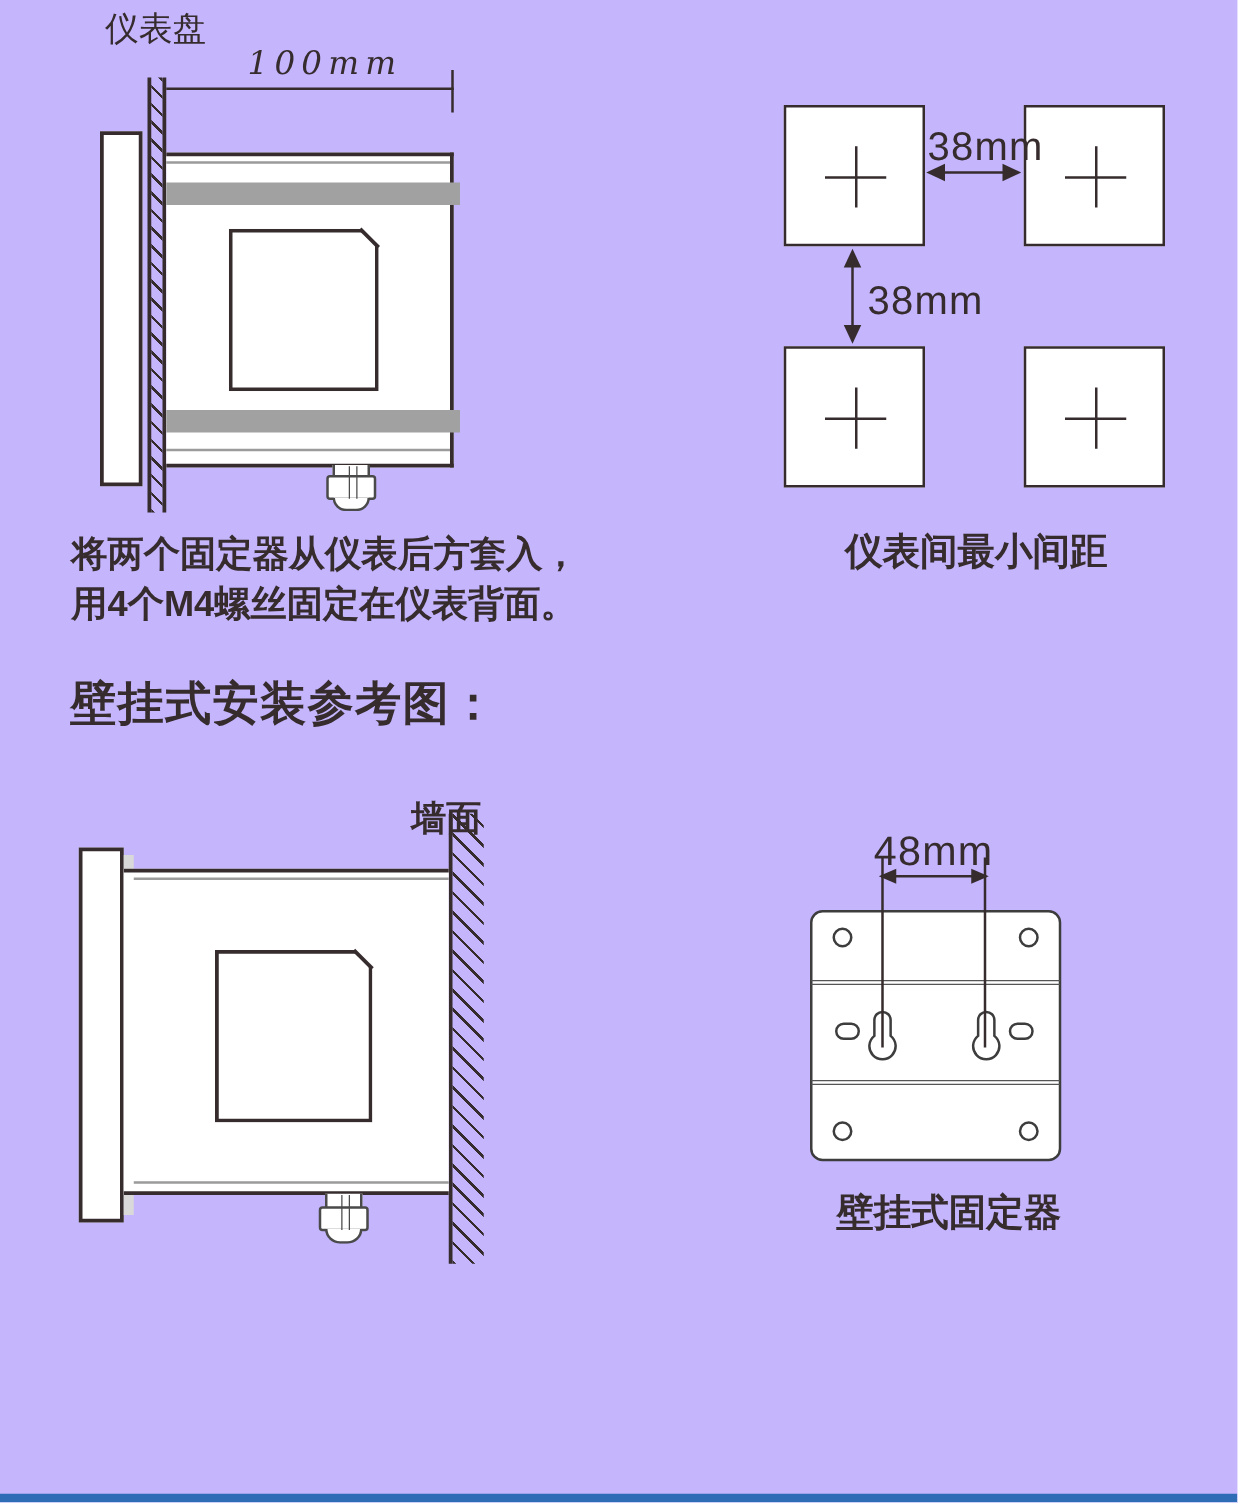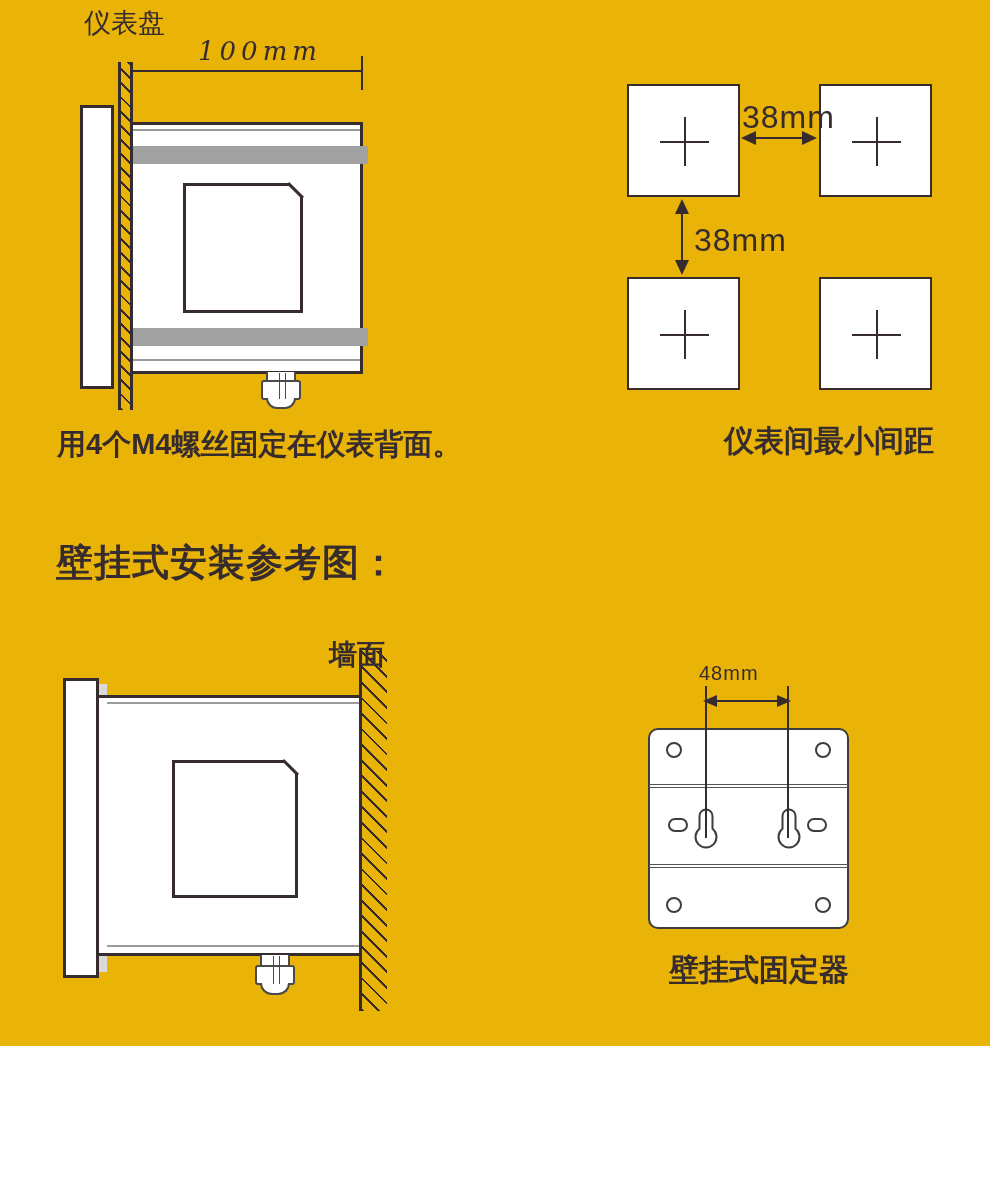--- a/index.html
+++ b/index.html
@@ -1,16 +1,16 @@
 <!DOCTYPE html>
 <html><head>
 <meta charset="utf-8">
 <style>
   html,body{margin:0;padding:0;background:#fff;}
-  .page{position:relative;width:990px;height:1046px;background:#eab308;overflow:hidden;
+  .page{position:relative;width:990px;height:1202px;background:#c4b5fd;overflow:hidden;
         font-family:"Liberation Sans", sans-serif;color:#362c2e;}
   .abs{position:absolute;}
   .serif{font-family:"DejaVu Serif", serif;}
   .bold{font-weight:bold;}
   .dark{background:#362c2e;}
   .grayline{background:#9b9b9b;}
   .band{background:#a1a1a1;}
   
   .hatch{background:repeating-linear-gradient(45deg,#362c2e 0 2px,transparent 2px 10px);}
   .hatch2{background:repeating-linear-gradient(45deg,#362c2e 0 2px,transparent 2px 11px);}
@@ -86,24 +86,25 @@
       <polygon points="77,10 62,3 62,17" fill="#362c2e"></polygon>
     </svg>
 
     <svg class="abs" style="left:672px;top:198px;" width="20" height="78">
       <line x1="10" y1="4" x2="10" y2="74" stroke="#362c2e" stroke-width="2"></line>
       <polygon points="10,1 3,16 17,16" fill="#362c2e"></polygon>
       <polygon points="10,77 3,62 17,62" fill="#362c2e"></polygon>
     </svg>
     <div class="abs dim" style="left:694px;top:222px;">38mm</div>
 
-    <div class="abs cap" style="left:628px;top:421px;width:306px;text-align:right;">仪表间最小间距</div>
+    <div class="abs cap" style="left:628px;top:421px;width:306px;text-align:center;">仪表间最小间距</div>
   </div>
 
   <div class="abs note" style="left:57px;top:424px;">
+    <div>将两个固定器从仪表后方套入，</div>
     <div>用4个M4螺丝固定在仪表背面。</div>
   </div>
 
   <div class="abs bold" style="left:56px;top:538px;font-size:37px;letter-spacing:1px;">壁挂式安装参考图：</div>
 
   <div>
     <div class="abs bold" style="left:329px;top:608px;font-size:28px;margin-top:28px;">墙面</div>
 
     <div class="abs dark" style="left:359px;top:651px;width:3px;height:360px;"></div>
     <div class="abs hatch2" style="left:362px;top:651px;width:25px;height:360px;"></div>
@@ -118,21 +119,21 @@
     <div class="display" style="left:172px;top:760px;width:126px;height:138px;clip-path:polygon(0 0,111px 0,100% 15px,100% 100%,0 100%);"></div>
     <div class="cutline" style="left:280px;top:766px;width:21px;height:3px;"></div>
 
     <div class="gland" style="left:260px;top:955px;width:30px;height:12px;border-top:none;border-bottom:none;"></div>
     <div class="gland" style="left:255px;top:965px;width:40px;height:20px;border-radius:3px;"></div>
     <div class="gland" style="left:260px;top:983px;width:30px;height:12px;border-top:none;border-radius:0 0 15px 15px;"></div>
     <div class="abs" style="left:273px;top:956px;width:5px;height:28px;border-left:1px solid #4a4a4a;border-right:1px solid #4a4a4a;"></div>
   </div>
 
   <div>
-    <div class="abs dim" style="left:699px;top:662px;font-size:20px;text-align:center;">48mm</div>
+    <div class="abs dim" style="left:699px;top:662px;font-size:33px;text-align:center;">48mm</div>
     <svg class="abs" style="left:702px;top:692px;" width="90" height="18">
       <line x1="3" y1="9" x2="87" y2="9" stroke="#362c2e" stroke-width="2"></line>
       <polygon points="1,9 15,3 15,15" fill="#362c2e"></polygon>
       <polygon points="89,9 75,3 75,15" fill="#362c2e"></polygon>
     </svg>
 
     <div class="abs" style="left:648px;top:728px;width:201px;height:201px;border:2px solid #3d3d3d;border-radius:10px;background:#fff;box-sizing:border-box;"></div>
 
     <div class="abs" style="left:649px;top:784px;width:199px;height:1px;background:#555;"></div>
     <div class="abs" style="left:649px;top:787px;width:199px;height:1px;background:#555;"></div>

